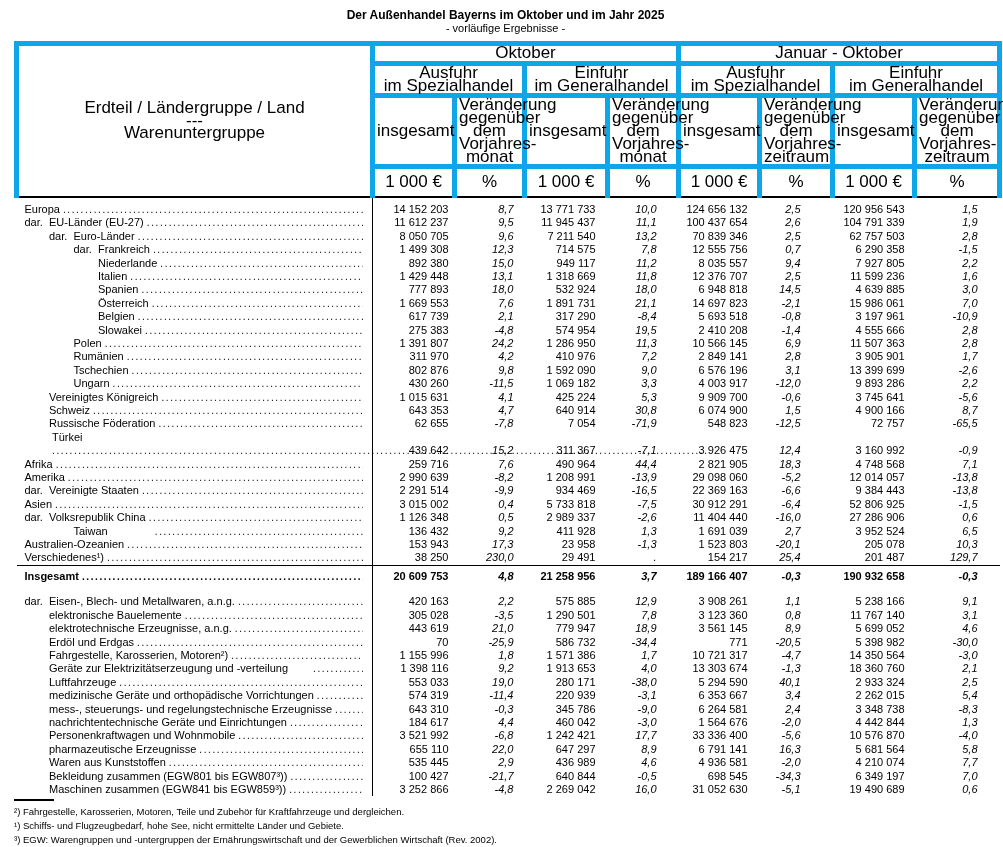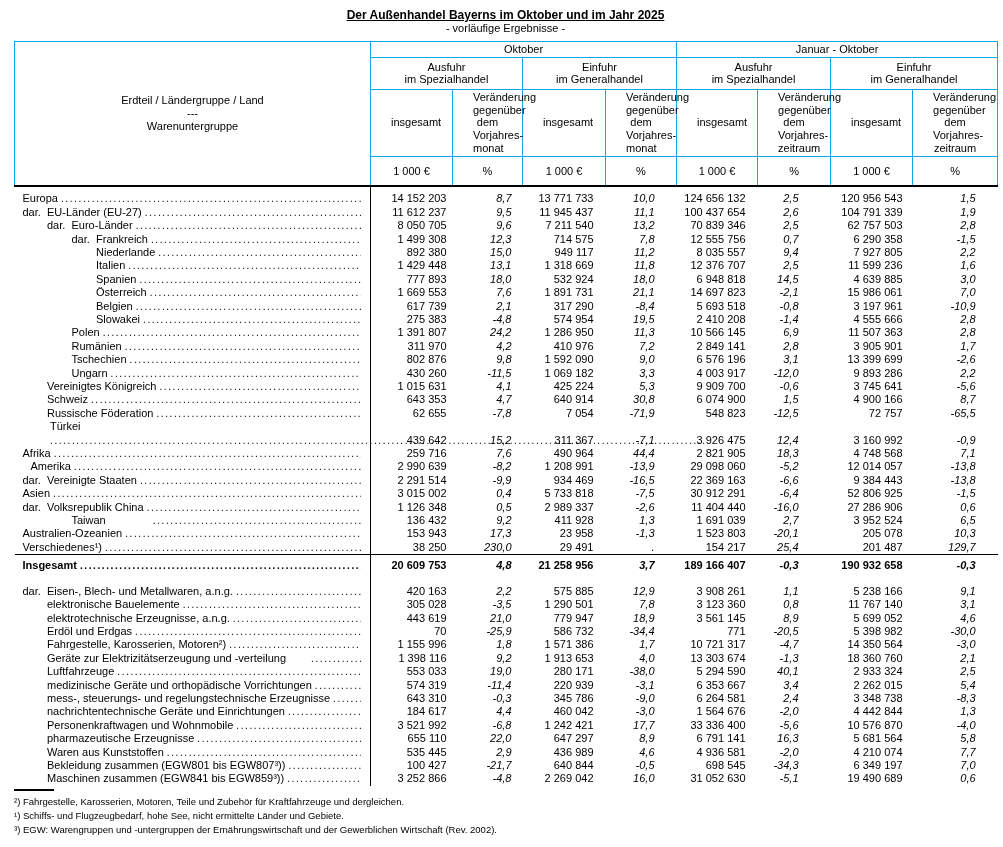--- a/index.html
+++ b/index.html
@@ -1,33 +1,33 @@
 <!DOCTYPE html>
 <html><head>
 <meta charset="utf-8">
 <style>
   * { box-sizing: border-box; margin: 0; padding: 0; }
   html, body { width: 1003px; background: #fff; color: #000;
     font-family: "Liberation Sans", sans-serif; }
   body { height: 847px; overflow: hidden; position: relative; }
   .page { padding: 8px 6px 0 14px; }
-  .title { text-align: center; font-weight: bold; font-size: 12px; line-height: 14px; text-decoration: underline; }
+  .title { text-align: center; font-weight: bold; font-size: 12px; line-height: 14px; }
   .subtitle { text-align: center; font-size: 11px; line-height: 13px; }
 
   table { border-collapse: collapse; width: 983px; table-layout: fixed; margin-top: 6px; }
   col.c-stub { width: 356px; }
   col.c1 { width: 82px; } col.c2 { width: 70px; }
   col.c3 { width: 83px; } col.c4 { width: 71px; }
   col.c5 { width: 81px; } col.c6 { width: 73px; }
   col.c7 { width: 82px; } col.c8 { width: 85px; }
 
   thead th, thead td {
-    border: 1px solid #0ea5e9; font-weight: normal; text-align: center;
-    vertical-align: middle; font-size: 11px; line-height: 12.8px;
-    padding: 1px 20px; white-space: pre-line;
+    border: 5px solid #0ea5e9; font-weight: normal; text-align: center;
+    vertical-align: middle; font-size: 17px; line-height: 12.8px;
+    padding: 1px 2px; white-space: pre-line;
   }
   thead tr.r1 th { height: 15px; }
   thead tr.r2 th { height: 32px; }
   thead tr.r3 th { height: 64px; }
   thead tr.r4 td { height: 30px; }
   thead tr.r4 td, th.stub-h { border-bottom: 2px solid #000; }
 
   tbody td { font-size: 11px; padding: 0; vertical-align: bottom; }
   td.stub { border-right: 1px solid #000; }
   .datarow td { height: 13.4px; line-height: 13.4px; }
@@ -443,21 +443,21 @@
           <td class="num cc2 pct">7,6</td>
           <td class="num cc3">490 964</td>
           <td class="num cc4 pct">44,4</td>
           <td class="num cc5">2 821 905</td>
           <td class="num cc6 pct">18,3</td>
           <td class="num cc7">4 748 568</td>
           <td class="num cc8 pct">7,1</td>
         </tr>
         <tr class="datarow">
           <td class="stub">
-            <div class="stubwrap" style="padding-left: 8px; margin-left: 8px;">
+            <div class="stubwrap" style="padding-left: 8px;">
               <span class="lbl">Amerika</span>
               <span class="leader"></span>
             </div>
           </td>
           <td class="num cc1">2 990 639</td>
           <td class="num cc2 pct">-8,2</td>
           <td class="num cc3">1 208 991</td>
           <td class="num cc4 pct">-13,9</td>
           <td class="num cc5">29 098 060</td>
           <td class="num cc6 pct">-5,2</td>

